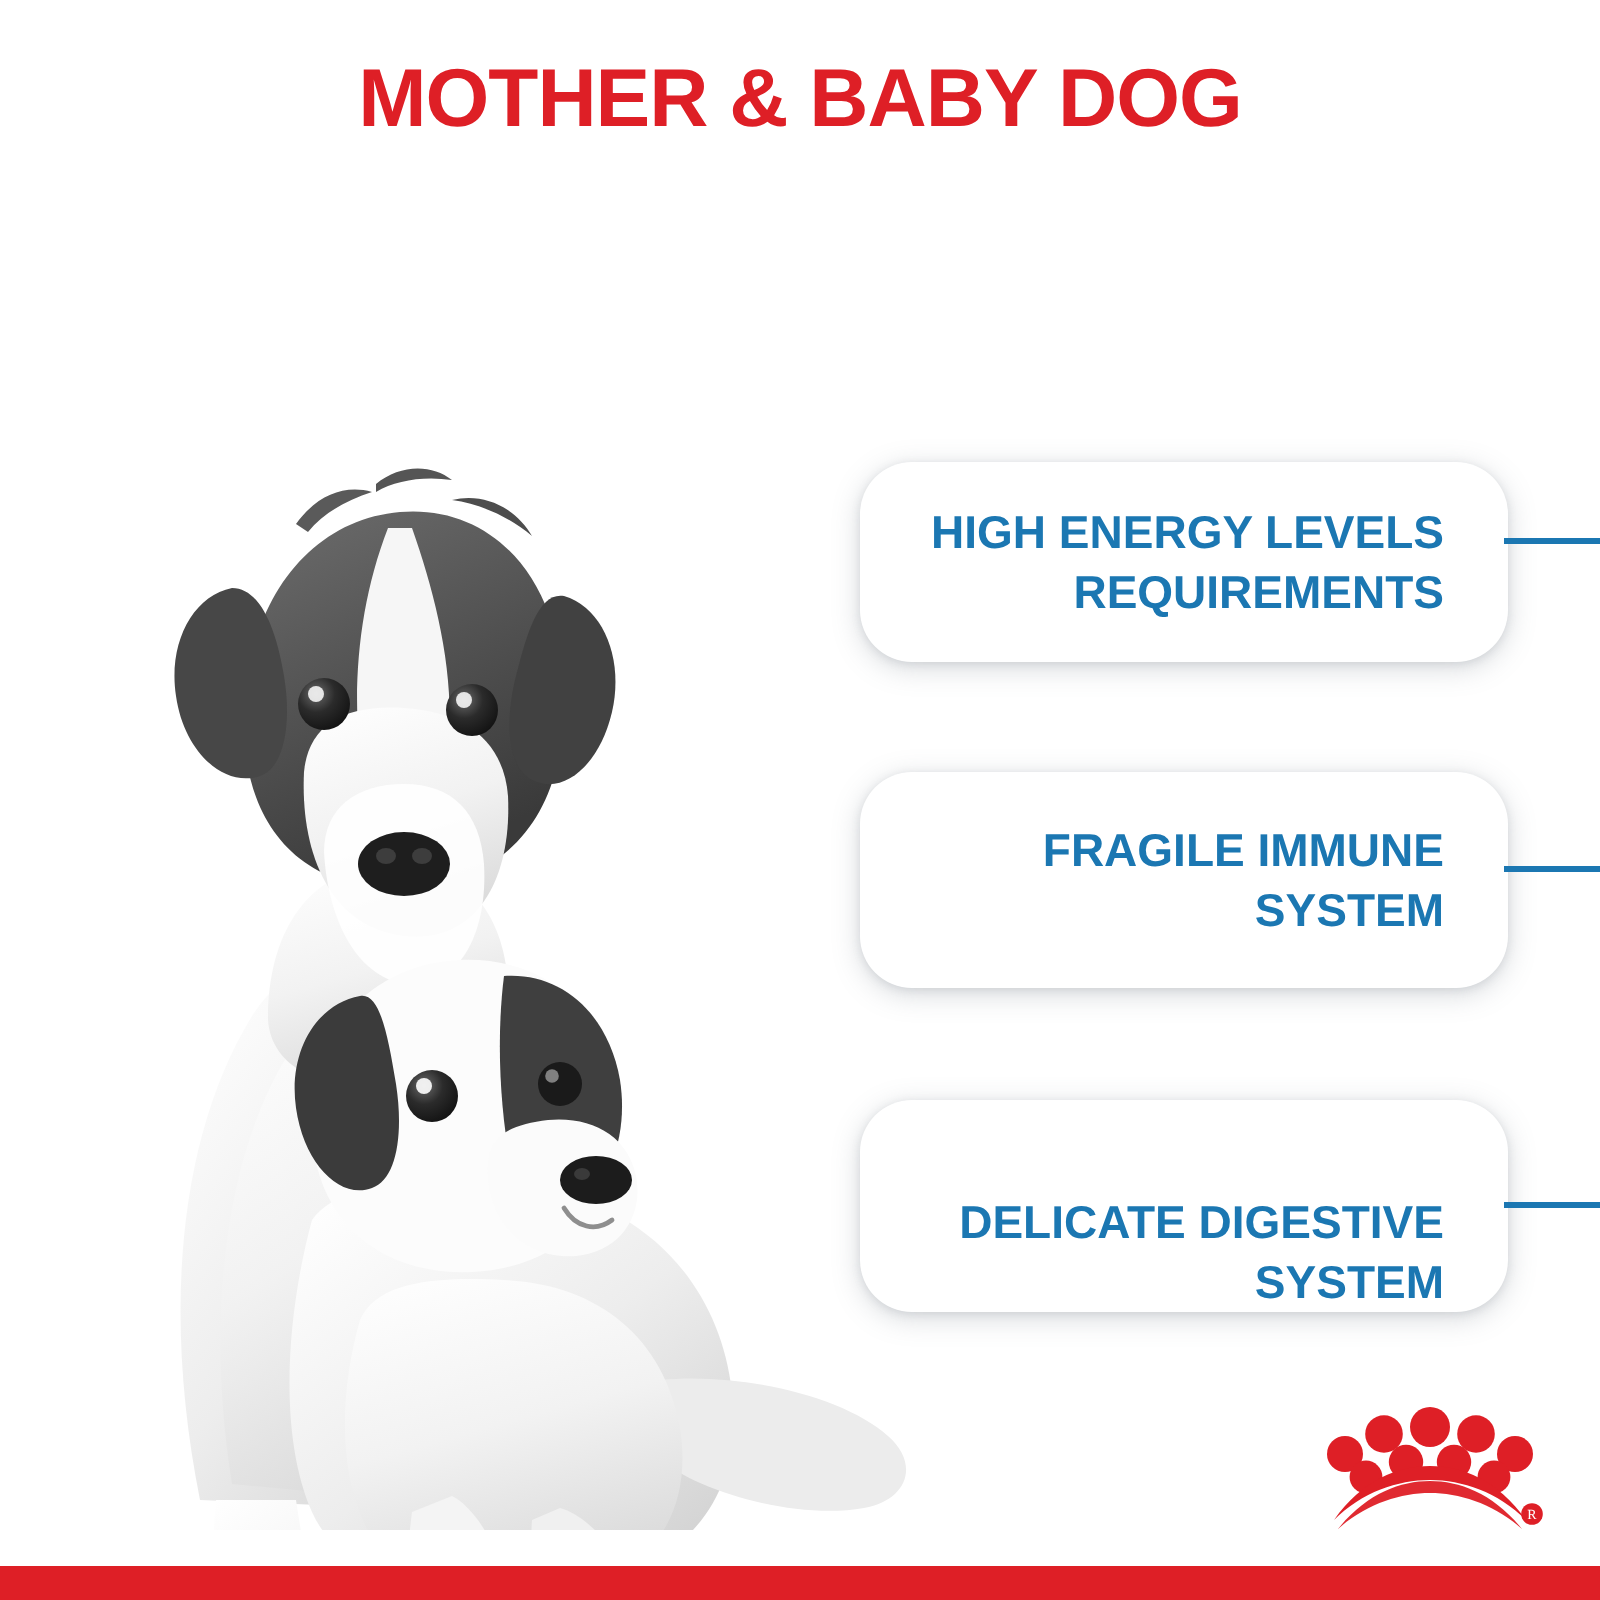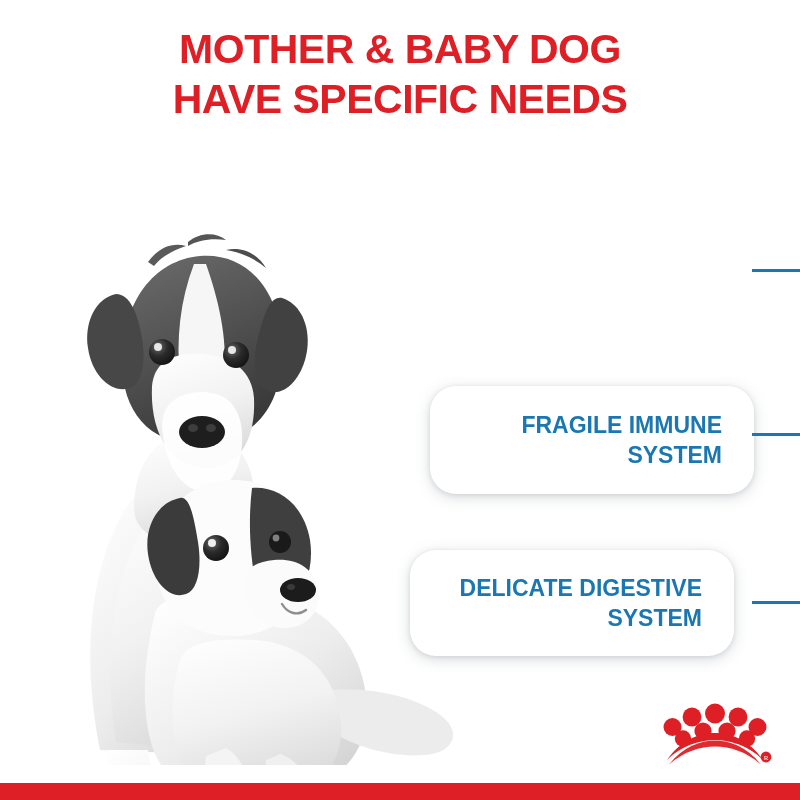--- a/index.html
+++ b/index.html
@@ -68,21 +68,21 @@
     white-space: pre-line;
   }
   .connector {
     position: absolute;
     height: 3px;
     background: #1B77B2;
   }
 
   #callout-1 { left: 430px; top: 231px; width: 324px; height: 100px; }
   #callout-2 { left: 430px; top: 386px; width: 324px; height: 108px; }
-  #callout-3 { left: 410px; top: 550px; width: 324px; height: 106px; }
+  #callout-3 { left: 430px; top: 550px; width: 324px; height: 106px; align-items: flex-end; }
 
   #connector-1 { left: 752px; top: 269px; width: 52px; }
   #connector-2 { left: 752px; top: 433px; width: 52px; }
   #connector-3 { left: 752px; top: 601px; width: 52px; }
 
   
   #logo {
     position: absolute;
     left: 655px;
     top: 700px;
@@ -101,21 +101,20 @@
     background: #DE1F26;
   }
 </style>
 </head>
 <body>
 
 <div id="page">
 
   <div id="headline">
     <span class="line">MOTHER &amp; BABY DOG</span>
-    <span class="line">HAVE SPECIFIC NEEDS</span>
   </div>
 
   <div id="photo">
     <svg viewBox="0 0 430 575" width="430" height="575" xmlns="http://www.w3.org/2000/svg" role="img">
       <defs>
         <linearGradient id="furLight" x1="0" y1="0" x2="0.3" y2="1">
           <stop offset="0%" stop-color="#ffffff"></stop>
           <stop offset="55%" stop-color="#f2f2f2"></stop>
           <stop offset="100%" stop-color="#dcdcdc"></stop>
         </linearGradient>
@@ -224,20 +223,24 @@
 
       <ellipse cx="186" cy="358" rx="13" ry="13" fill="url(#eyeShine)"></ellipse>
       <circle cx="182" cy="353" r="4" fill="#ffffff" opacity="0.9"></circle>
       <ellipse cx="250" cy="352" rx="11" ry="11" fill="#1a1a1a"></ellipse>
       <circle cx="246" cy="348" r="3.4" fill="#9a9a9a" opacity="0.8"></circle>
 
       <ellipse cx="230" cy="662" rx="150" ry="14" fill="#e8e8e8" opacity="0.55"></ellipse>
     </svg>
   </div>
 
+  <div class="callout" id="callout-1">
+    <span class="callout-text">HIGH ENERGY LEVELS
+REQUIREMENTS</span>
+  </div>
   <div class="connector" id="connector-1"></div>
 
   <div class="callout" id="callout-2">
     <span class="callout-text">FRAGILE IMMUNE
 SYSTEM</span>
   </div>
   <div class="connector" id="connector-2"></div>
 
   <div class="callout" id="callout-3">
     <span class="callout-text">DELICATE DIGESTIVE

